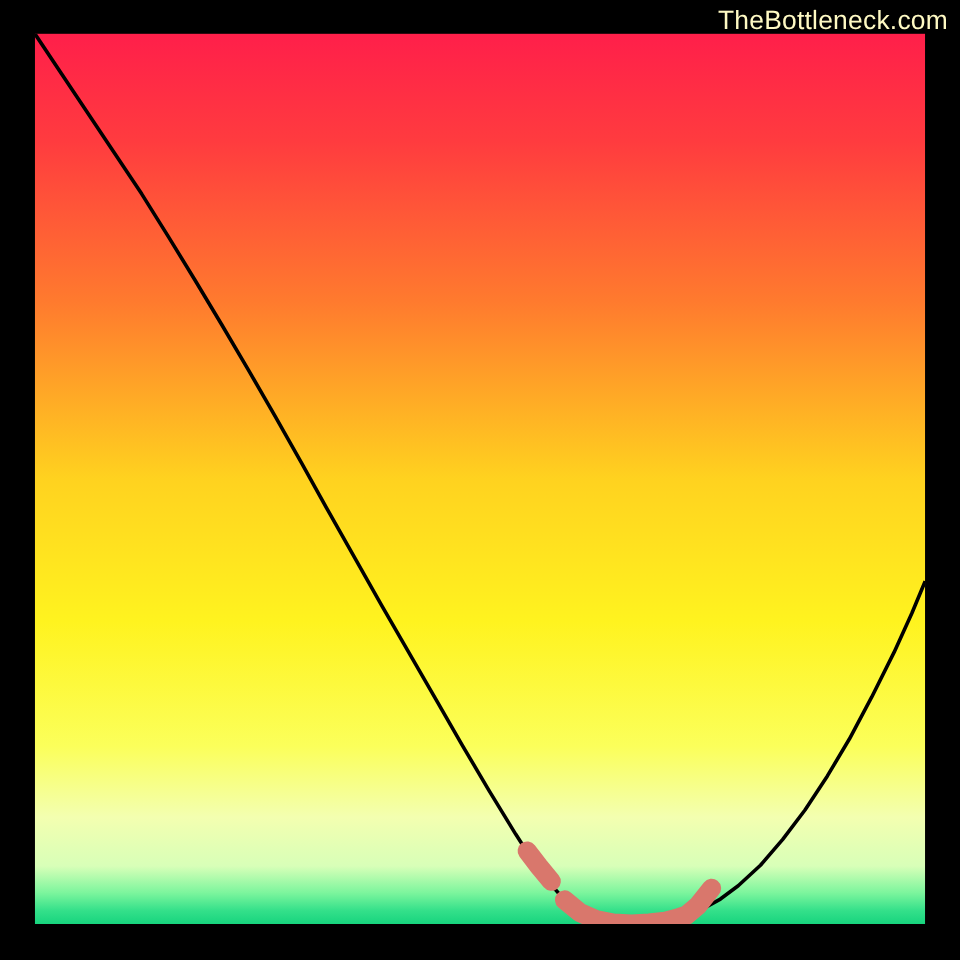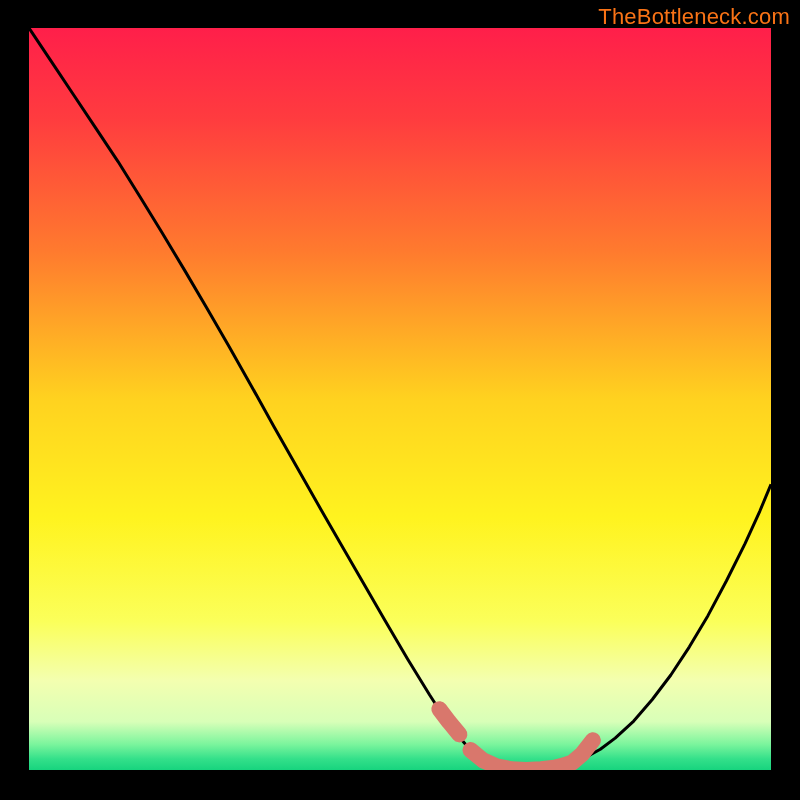--- a/index.html
+++ b/index.html
@@ -23,21 +23,21 @@
     position: absolute;
     left: 0;
     top: 0;
     width: 742px;
     height: 742px;
   }
   .watermark {
     position: absolute;
     top: 4px;
     right: 10px;
-    color: #f97316;
+    color: #fef9c3;
     font-size: 22px;
     font-weight: 500;
     letter-spacing: 0.2px;
     user-select: none;
   }
 </style>
 </head>
 <body>
 
 <div class="frame">

